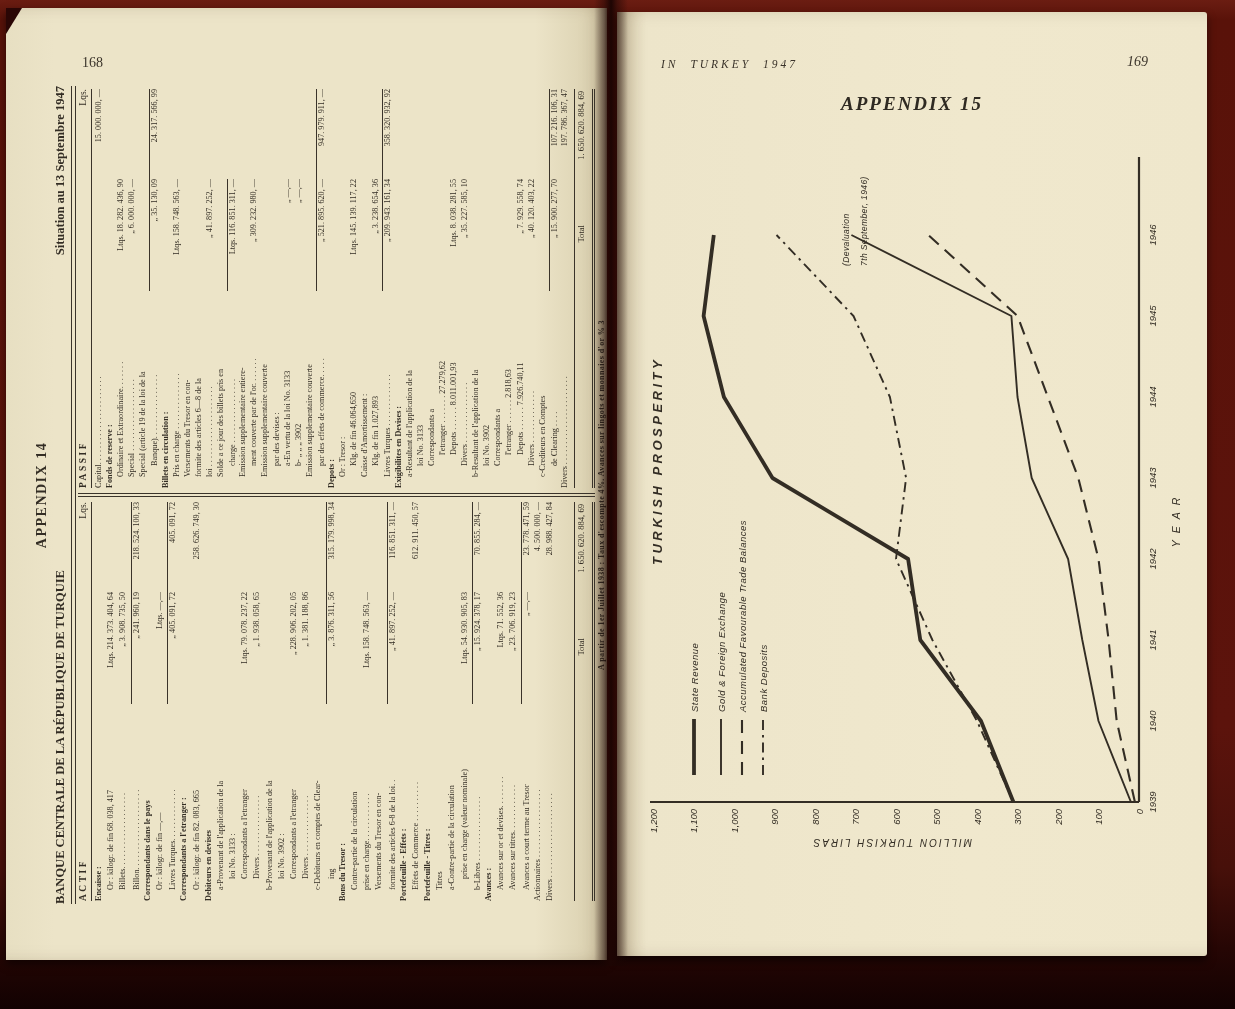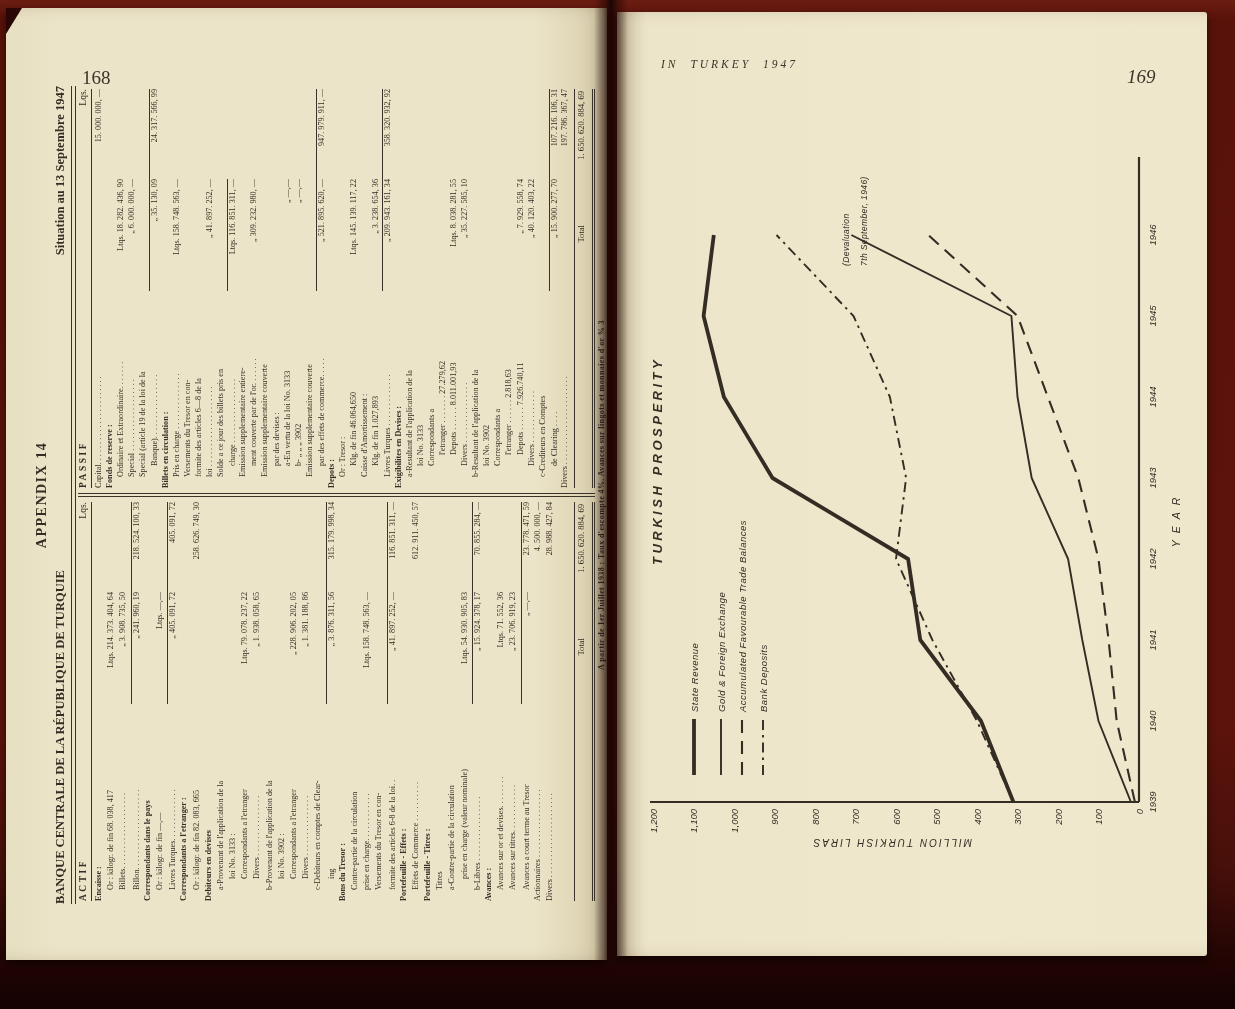--- a/index.html
+++ b/index.html
@@ -12,21 +12,21 @@
      background:linear-gradient(90deg,#e7dfc2 0%,#ece4c8 8%,#ece4c8 88%,#d9cfae 99%);
      box-shadow:inset -14px 0 22px -12px rgba(60,30,10,.55),0 4px 8px rgba(0,0,0,.5);}
   .page.rightpg{left:617px;top:12px;width:590px;height:944px;border-radius:0 3px 3px 0;
      background:linear-gradient(90deg,#dcd2b2 0%,#ede5ca 5%,#f0e8cd 60%,#efe7cc 100%);
      box-shadow:inset 16px 0 24px -14px rgba(60,30,10,.6),0 5px 9px rgba(0,0,0,.55);font-style:italic;}
   .corner-wedge{position:absolute;left:0;top:0;width:0;height:0;
      border-top:26px solid #2a0605;border-right:16px solid transparent;z-index:4;}
   .gutter{position:absolute;left:594px;top:0;width:34px;height:966px;z-index:3;pointer-events:none;
      background:linear-gradient(90deg,rgba(25,5,3,0) 0%,rgba(25,5,3,.45) 30%,#1d0503 50%,rgba(25,5,3,.5) 68%,rgba(25,5,3,0) 100%);}
   
-  .pnum{position:absolute;font-size:19px;color:#3a332a;margin-top:12px;}
+  .pnum{position:absolute;font-size:14px;color:#3a332a;}
   .runhead{position:absolute;font-size:11.5px;letter-spacing:4px;word-spacing:9px;color:#3a332a;white-space:nowrap;}
   .apx15{position:absolute;left:0;right:0;top:81px;text-align:center;font-size:19px;font-weight:bold;
          letter-spacing:2px;color:#2f2a22;}
   
   .rotwrap{position:absolute;transform-origin:0 0;}
   .table-rot{left:28px;top:78px;width:818px;height:576px;transform:rotate(-90deg) translateX(-818px);}
   .chart-rot{left:25px;top:135px;width:705px;height:560px;transform:rotate(-90deg) translateX(-705px);}
   
   .tbl{width:100%;height:100%;color:#332d24;display:flex;flex-direction:column;}
   .apx14{text-align:center;font-size:14px;font-weight:bold;letter-spacing:1.5px;height:19px;}
@@ -509,20 +509,21 @@
           </div>
         </div>
         <div class="footnote">A partir de 1er Juillet 1938 : Taux d'escompte 4%. Avances sur lingots et monnaies d'or % 3</div>
       </div>
     </div>
   </div>
 
   <div class="page rightpg">
     <div class="runhead" style="left:44px;top:46px;letter-spacing:3px;word-spacing:6px;">IN TURKEY 1947</div>
     <div class="pnum" style="left:510px;top:42px;">169</div>
+    <div class="apx15">APPENDIX 15</div>
     <div class="rotwrap chart-rot">
       <div id="chart-holder" style="width:705px;height:560px;"><svg width="705" height="560" viewBox="0 0 705 560">
             <line x1="50" y1="497" x2="695" y2="497" stroke="#332d24" stroke-width="2.2"></line>
             <line x1="50" y1="497" x2="50" y2="8" stroke="#332d24" stroke-width="2.2"></line>
             <text x="50" y="514" text-anchor="middle" fill="#332d24" font-family="Liberation Sans, sans-serif" font-size="9.5">1939</text>
             <text x="131" y="514" text-anchor="middle" fill="#332d24" font-family="Liberation Sans, sans-serif" font-size="9.5">1940</text>
             <text x="212" y="514" text-anchor="middle" fill="#332d24" font-family="Liberation Sans, sans-serif" font-size="9.5">1941</text>
             <text x="293" y="514" text-anchor="middle" fill="#332d24" font-family="Liberation Sans, sans-serif" font-size="9.5">1942</text>
             <text x="374" y="514" text-anchor="middle" fill="#332d24" font-family="Liberation Sans, sans-serif" font-size="9.5">1943</text>
             <text x="455" y="514" text-anchor="middle" fill="#332d24" font-family="Liberation Sans, sans-serif" font-size="9.5">1944</text>

